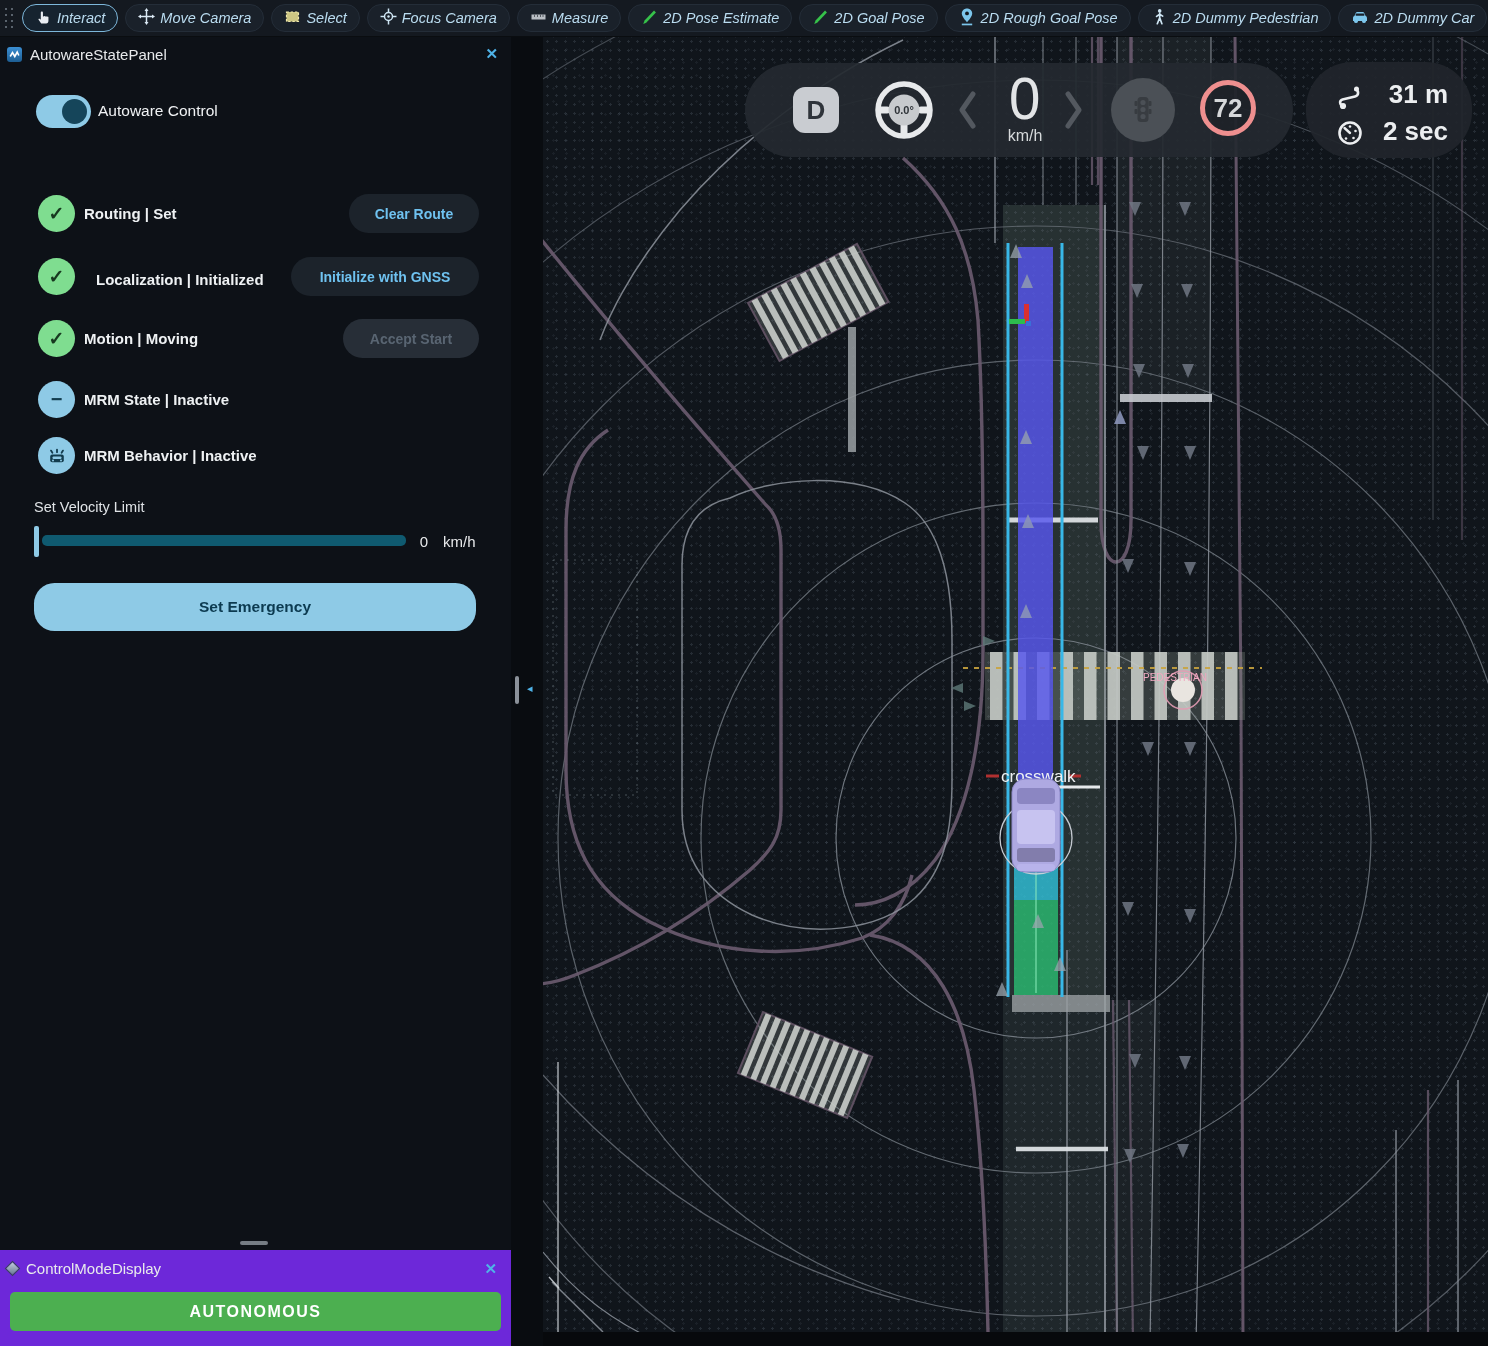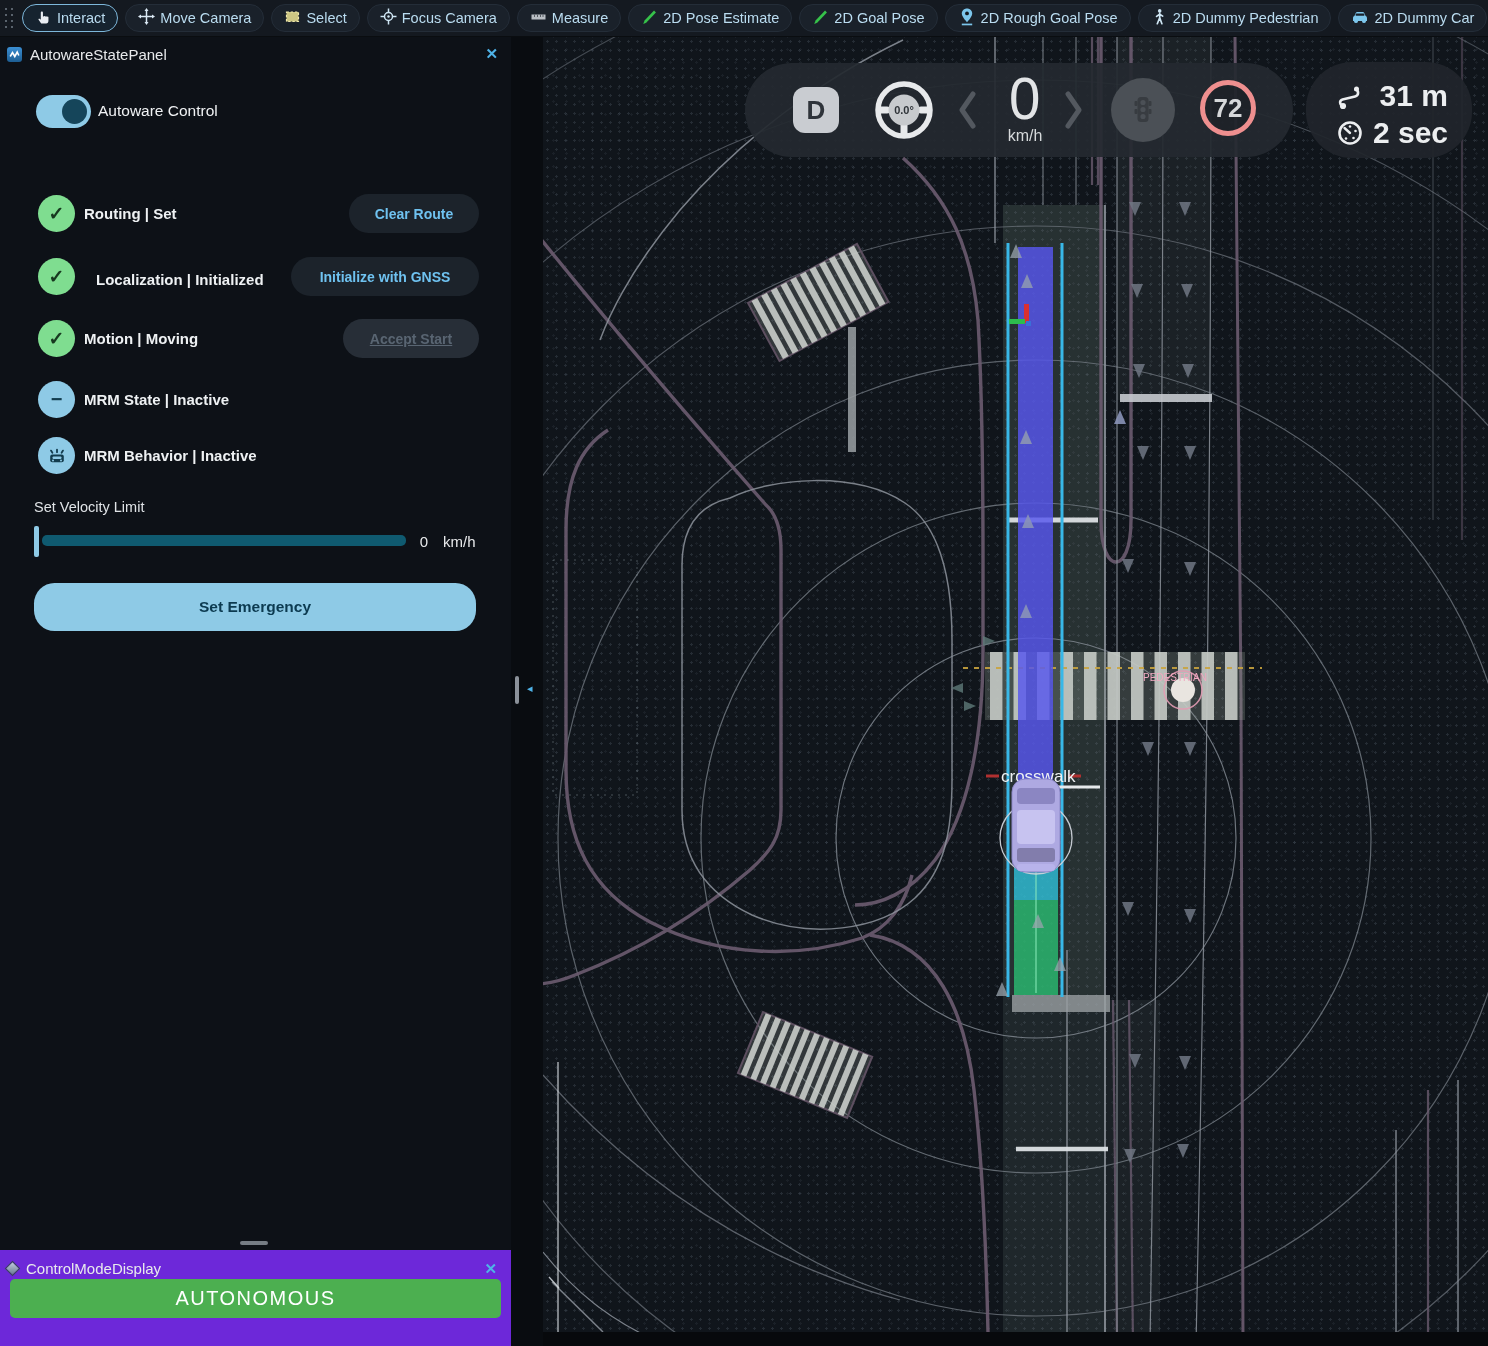--- a/index.html
+++ b/index.html
@@ -6,21 +6,21 @@
     font-family:"Liberation Sans",sans-serif;-webkit-font-smoothing:antialiased;position:relative;}
   *{box-sizing:border-box;}
   .abs{position:absolute;}
 
   
   #toolbar{position:absolute;left:0;top:0;width:1488px;height:37px;background:#141920;
     display:flex;align-items:center;gap:7px;padding-left:2px;border-bottom:1px solid #0a0d10;z-index:30;}
   .tb-handle{width:13px;height:28px;background-image:radial-gradient(#5a636d 1.1px,transparent 1.2px);
     background-size:6px 6px;background-position:1px 2px;flex:0 0 auto;}
   .tb-btn{height:28px;display:inline-flex;align-items:center;gap:5px;padding:8px 12px;flex:0 0 auto;
-    background:#1a212a;border:1px solid #242d38;border-radius:14px;color:#badcf0;font-size:14.5px;white-space:nowrap;}
+    background:#1a212a;border:1px solid #242d38;border-radius:14px;color:#badcf0;font-size:14.5px;white-space:nowrap;font-style:italic;}
   .tb-btn.active{border:1.5px solid #7db7da;background:#16232f;}
   .tb-btn svg{flex:0 0 auto;}
 
   
   #state-panel{position:absolute;left:0;top:37px;width:511px;height:1309px;background:#0d1117;z-index:20;}
   .panel-title{position:absolute;left:7px;top:9px;display:flex;align-items:center;gap:8px;color:#e8eaec;font-size:15px;}
   .close-x{position:absolute;top:8px;color:#4fb3e8;font-size:15px;font-weight:bold;cursor:default;}
   .app-icon{width:15px;height:15px;border-radius:3px;background:linear-gradient(180deg,#3b8fd4,#1d5e93);
     display:inline-flex;align-items:center;justify-content:center;}
   .toggle{position:absolute;left:36px;top:58px;width:55px;height:33px;background:#8ecae6;border-radius:17px;}
@@ -47,22 +47,22 @@
   .slider-val{position:absolute;left:412px;top:496px;width:24px;text-align:center;font-size:15px;color:#e8eaec;}
   .slider-unit{position:absolute;left:443px;top:496px;font-size:15px;color:#e8eaec;}
   .emergency{position:absolute;left:34px;top:546px;width:442px;height:48px;border-radius:20.5px;background:#8ecae6;
     display:flex;align-items:center;justify-content:center;font-size:15.5px;font-weight:bold;color:#0c3a50;}
 
   
   .drag-bar{position:absolute;left:240px;top:1241px;width:28px;height:4px;border-radius:2px;background:#767d85;z-index:25;}
   #cm-panel{position:absolute;left:0;top:1250px;width:511px;height:96px;background:#6d28d9;z-index:22;}
   .diamond{width:11px;height:11px;background:linear-gradient(135deg,#c3cede,#66788f);border:1px solid #38445a;
     transform:rotate(45deg);display:inline-block;}
-  .autonomous{position:absolute;left:10px;top:29px;width:491px;height:39px;background:#4caf50;border-radius:5px;
-    display:flex;align-items:center;justify-content:center;color:#fff;font-weight:normal;font-size:20px;letter-spacing:1.5px;}
+  .autonomous{position:absolute;left:10px;top:42px;width:491px;height:39px;background:#4caf50;border-radius:5px;
+    display:flex;align-items:center;justify-content:center;color:#fff;font-weight:bold;font-size:16px;letter-spacing:1.5px;}
 
   
   #divider{position:absolute;left:511px;top:37px;width:32px;height:1309px;background:#090c10;z-index:15;}
   .div-handle{position:absolute;left:3.5px;top:639px;width:4.5px;height:28px;background:#8b9199;border-radius:2px;}
   .div-arrow{position:absolute;left:16px;top:645px;color:#4fb3e8;font-size:11px;}
 
   
   #map{position:absolute;left:543px;top:37px;width:945px;height:1309px;background-color:#10151b;
     background-image:radial-gradient(rgba(155,175,195,.15) 1px,transparent 1.1px),
                      radial-gradient(rgba(150,170,190,.08) 1px,transparent 1.1px);
@@ -79,21 +79,21 @@
   .speedcol{position:absolute;left:238px;top:6px;width:84px;text-align:center;color:#e2e4e6;}
   .speedcol .num{font-size:60px;font-weight:250;line-height:60px;display:inline-block;transform:scaleX(.94);}
   .speedcol .unit{font-size:16px;color:#d6d9db;margin-top:-2px;}
   .traffic{position:absolute;left:366px;top:15px;width:64px;height:64px;border-radius:50%;background:#4b5056;
     display:flex;align-items:center;justify-content:center;}
   .limit{position:absolute;left:455px;top:17px;width:56px;height:56px;border-radius:50%;border:5px solid #ee8f8f;
     background:rgba(18,20,24,.25);display:flex;align-items:center;justify-content:center;
     font-size:26px;font-weight:bold;color:#d6d8da;}
   .hud2{position:absolute;left:763px;top:25px;width:166px;height:96px;border-radius:46px;
     background:rgba(33,37,43,.92);z-index:10;color:#eceef0;}
-  .hud2 .val{position:absolute;right:24px;font-size:30px;font-weight:600;white-space:nowrap;}
+  .hud2 .val{position:absolute;right:24px;font-size:26px;font-weight:600;white-space:nowrap;}
 </style>
 </head>
 <body>
 
 <div id="toolbar">
   <div class="tb-handle"></div>
 
   <div class="tb-btn active">
     <span><svg width="17" height="17" viewBox="0 0 17 17">
           <path d="M6.2 15.5 L3.6 11.8 c-.5-.7.4-1.5 1.1-1l1.1.9 V4.6 c0-.65.5-1.1 1.1-1.1.6 0 1.05.45 1.05 1.1 V8.6 h.5 c.2-.7 1.7-.7 1.9.1.3-.6 1.5-.5 1.7.2.3-.5 1.4-.4 1.4.4 V12.8 c0 1.5-.8 2.7-2.4 2.7 Z" fill="#e9edf2"></path>
@@ -216,21 +216,21 @@
   <div class="srow-icon ok" style="top:158px;">✓</div>
   <div class="srow-label" style="top:158px;">Routing | Set</div>
   <div class="srow-btn" style="top:157px;right:32px;width:130px;">Clear Route</div>
 
   <div class="srow-icon ok" style="top:221px;">✓</div>
   <div class="srow-label" style="top:224px;margin-left:12px;">Localization | Initialized</div>
   <div class="srow-btn" style="top:220px;right:32px;width:188px;">Initialize with GNSS</div>
 
   <div class="srow-icon ok" style="top:283px;">✓</div>
   <div class="srow-label" style="top:283px;">Motion | Moving</div>
-  <div class="srow-btn disabled" style="top:282px;right:32px;width:136px;text-decoration:underline;">Accept Start</div>
+  <div class="srow-btn disabled" style="top:282px;right:32px;width:136px;">Accept Start</div>
 
   <div class="srow-icon inact" style="top:344px;">−</div>
   <div class="srow-label" style="top:344px;">MRM State | Inactive</div>
 
   <div class="srow-icon inact" style="top:400px;">
       <svg width="20" height="20" viewBox="0 0 20 20">
         <g stroke="#123c4e" stroke-width="1.8" stroke-linecap="round">
           <line x1="5.4" y1="6.8" x2="4" y2="4.6"></line>
           <line x1="10" y1="6.2" x2="10" y2="3.6"></line>
           <line x1="14.6" y1="6.8" x2="16" y2="4.6"></line>

